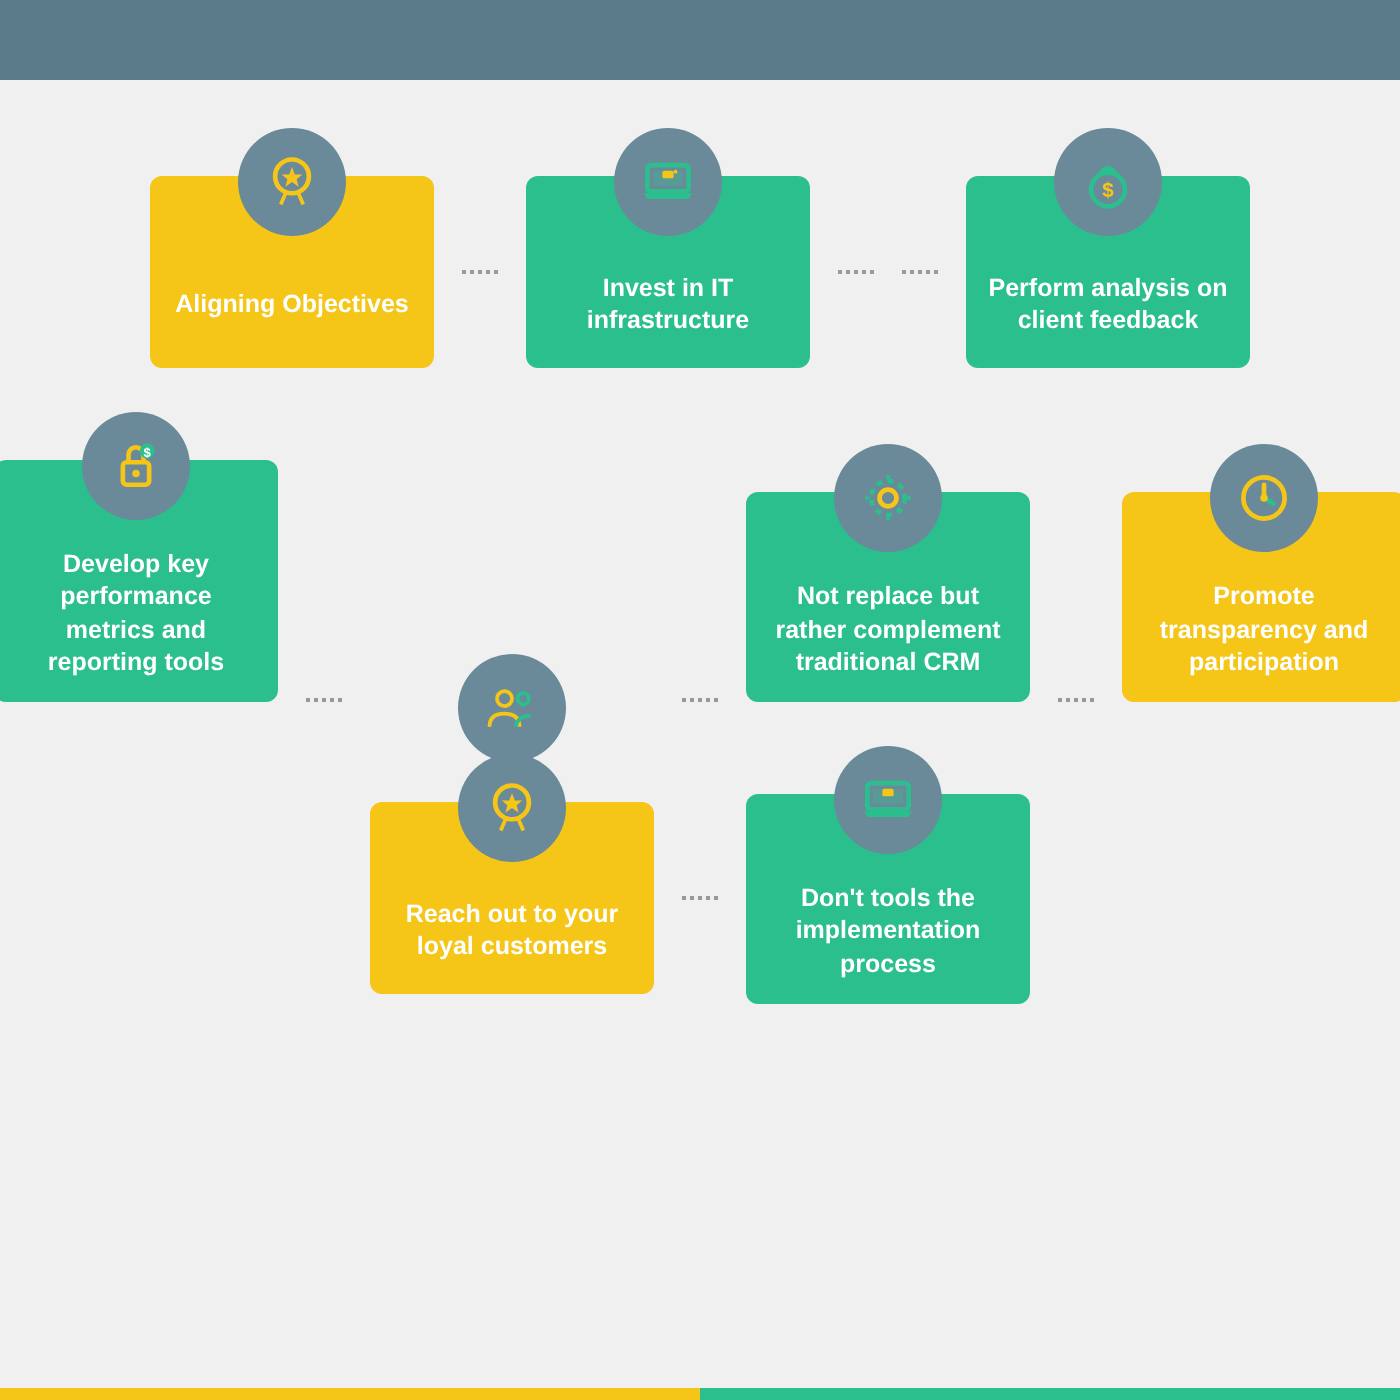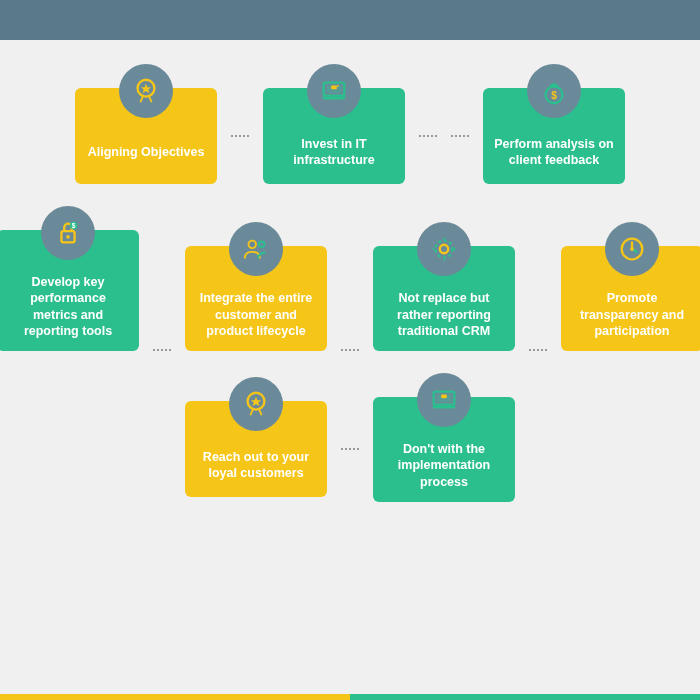--- a/index.html
+++ b/index.html
@@ -211,41 +211,40 @@
         <div class="card-wrapper">
           <div class="card yellow">
             <div class="icon-circle">
               <svg viewBox="0 0 32 32" class="icon-svg">
                 <circle cx="12" cy="11" r="4" fill="none" stroke="#f5c518" stroke-width="2"></circle>
                 <path d="M4 26 Q4 19 12 19 Q20 19 20 26" fill="none" stroke="#f5c518" stroke-width="2"></path>
                 <circle cx="22" cy="11" r="3" fill="none" stroke="#2bbf8e" stroke-width="2"></circle>
                 <path d="M18 26 Q19 20 26 20" fill="none" stroke="#2bbf8e" stroke-width="2"></path>
               </svg>
             </div>
-            <div class="card-body">Integrate the entire customer and product lifecycle</div>
           </div>
         </div>
         <div class="dotted-line">
           <div class="dots"></div>
         </div>
         <div class="card-wrapper">
           <div class="card green">
             <div class="icon-circle">
               <svg viewBox="0 0 32 32" class="icon-svg">
                 <circle cx="16" cy="16" r="4.5" fill="none" stroke="#f5c518" stroke-width="2.5"></circle>
                 <path d="M16 7 L17.5 4 L14.5 4 Z" fill="#2bbf8e"></path>
                 <path d="M16 25 L17.5 28 L14.5 28 Z" fill="#2bbf8e"></path>
                 <path d="M7 16 L4 14.5 L4 17.5 Z" fill="#2bbf8e"></path>
                 <path d="M25 16 L28 14.5 L28 17.5 Z" fill="#2bbf8e"></path>
                 <path d="M9.5 9.5 L7.5 7 L9.8 9.2 Z" fill="#2bbf8e"></path>
                 <path d="M22.5 22.5 L24.5 25 L22.2 22.8 Z" fill="#2bbf8e"></path>
                 <circle cx="16" cy="16" r="9" fill="none" stroke="#2bbf8e" stroke-width="2.5" stroke-dasharray="3,3"></circle>
               </svg>
             </div>
-            <div class="card-body">Not replace but rather reporting traditional CRM</div>
+            <div class="card-body">Not replace but rather complement traditional CRM</div>
           </div>
         </div>
         <div class="dotted-line">
           <div class="dots"></div>
         </div>
         <div class="card-wrapper">
           <div class="card yellow">
             <div class="icon-circle">
               <svg viewBox="0 0 32 32" class="icon-svg">
                 <circle cx="16" cy="16" r="11" fill="none" stroke="#f5c518" stroke-width="2.5"></circle>
@@ -278,21 +277,21 @@
         <div class="card-wrapper">
           <div class="card green">
             <div class="icon-circle">
               <svg viewBox="0 0 32 32" class="icon-svg">
                 <rect x="5" y="7" width="22" height="14" rx="2" fill="none" stroke="#2bbf8e" stroke-width="2.5"></rect>
                 <rect x="8" y="10" width="16" height="8" rx="1" fill="#2bbf8e" opacity="0.3"></rect>
                 <path d="M3 22 h26 l-2 3 H5z" fill="#2bbf8e"></path>
                 <rect x="13" y="10" width="6" height="4" rx="1" fill="#f5c518"></rect>
               </svg>
             </div>
-            <div class="card-body">Don't with the implementation process</div>
+            <div class="card-body">Don't tools the implementation process</div>
           </div>
         </div>
       </div>
     </div>
 
   <div class="footer-bar">
     <div class="yellow-bar"></div>
     <div class="green-bar"></div>
   </div>
 </div>

